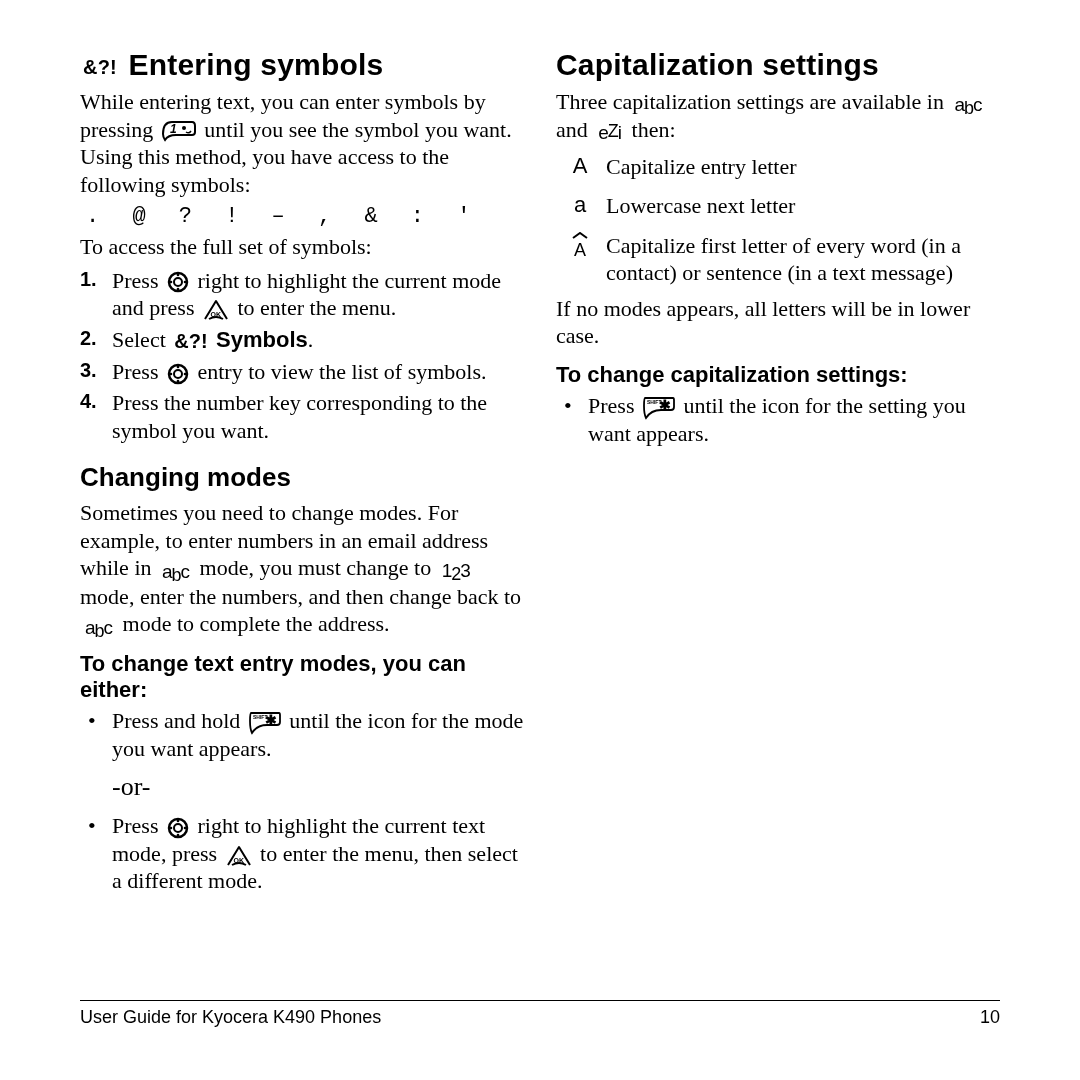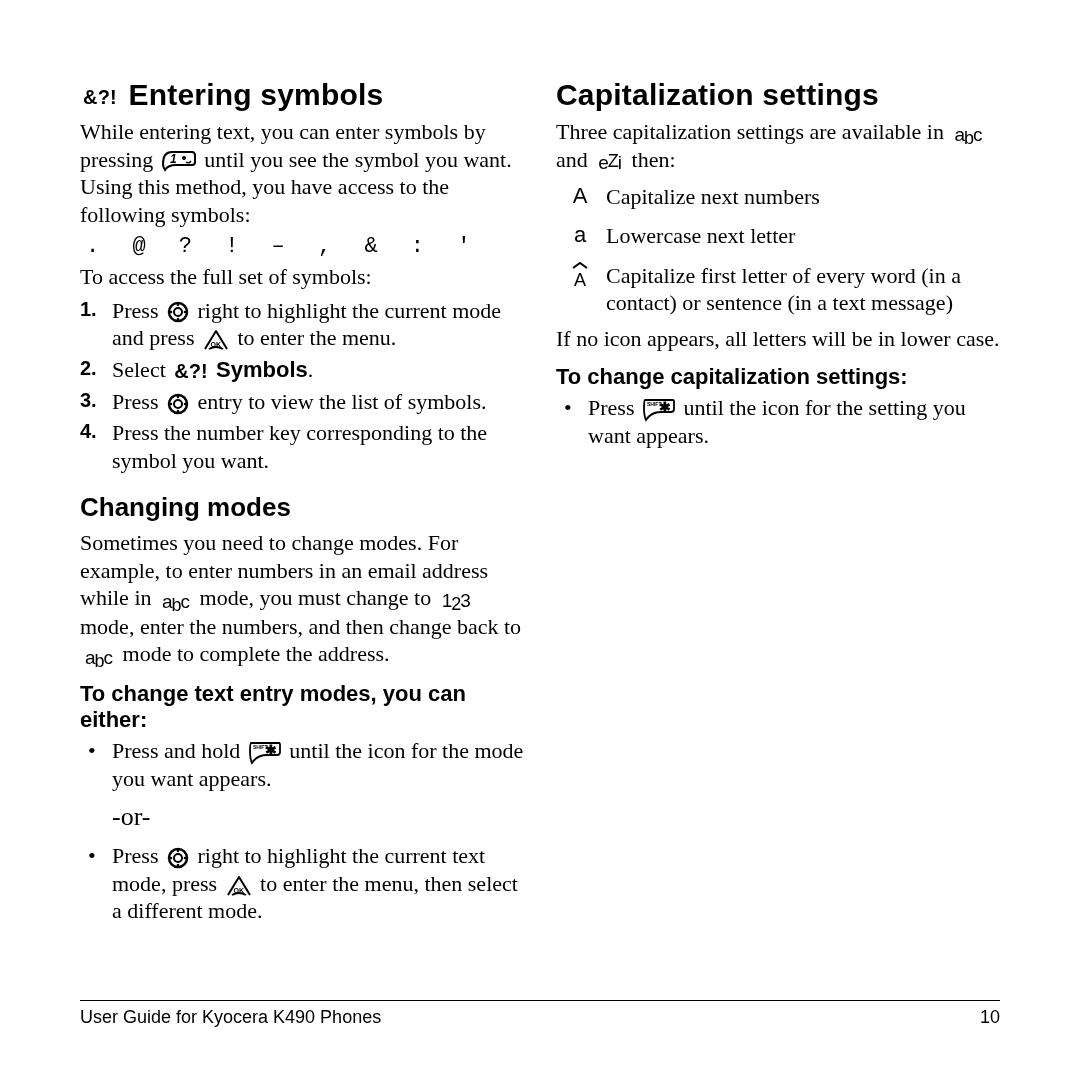--- a/index.html
+++ b/index.html
@@ -9,21 +9,21 @@
     height: 1080px;
     background: #fff;
     font-family: "Times New Roman", Times, serif;
     color: #000;
   }
   .page {
     position: relative;
     box-sizing: border-box;
     width: 1080px;
     height: 1080px;
-    padding: 74px 80px 40px 80px;
+    padding: 44px 80px 40px 80px;
   }
   .columns {
     display: flex;
     gap: 32px;
   }
   .col {
     flex: 1 1 0;
     min-width: 0;
   }
   .section-h2 {
@@ -312,35 +312,35 @@
       <p class="para">
         <span>Three capitalization settings are available in </span>
         <span class="ico ico-abc"><span class="a">a</span><span class="b">b</span><span class="c">c</span></span>
         <span> and </span>
         <span class="ico ico-ezi"><span class="a">e</span><span class="b">Z</span><span class="c">i</span></span>
         <span> then:</span>
       </p>
 
       <div class="cap-list">
         <div class="lead">A</div>
-        <div class="txt">Capitalize next numbers</div>
+        <div class="txt">Capitalize entry letter</div>
 
         <div class="lead">a</div>
         <div class="txt">Lowercase next letter</div>
 
         <div class="lead">
           <svg width="22" height="26" viewBox="0 0 22 26">
               <path d="M4 6 L11 1 L18 6" fill="none" stroke="#000" stroke-width="2"></path>
               <text x="5" y="24" font-family="Arial" font-size="18">A</text>
             </svg>
         </div>
         <div class="txt">Capitalize first letter of every word (in a contact) or sentence (in a text message)</div>
       </div>
 
-      <p class="para">If no icon appears, all letters will be in lower case.</p>
+      <p class="para">If no modes appears, all letters will be in lower case.</p>
 
       <div class="section-h4">To change capitalization settings:</div>
 
       <ul class="bullets">
         <li>
           <span>Press </span>
           <span class="ico">
             <svg width="32" height="24" viewBox="0 0 32 24">
                 <path d="M2 2 L30 2 Q31 2 31 4 L31 11 Q31 14 28 14 L18 14 Q8 14 3 22 Q1 18 1 10 Q1 2 2 2 Z" fill="none" stroke="#000" stroke-width="1.8"></path>
                 <text x="4" y="8" font-family="Arial" font-size="5" font-weight="700">SHIFT</text>

